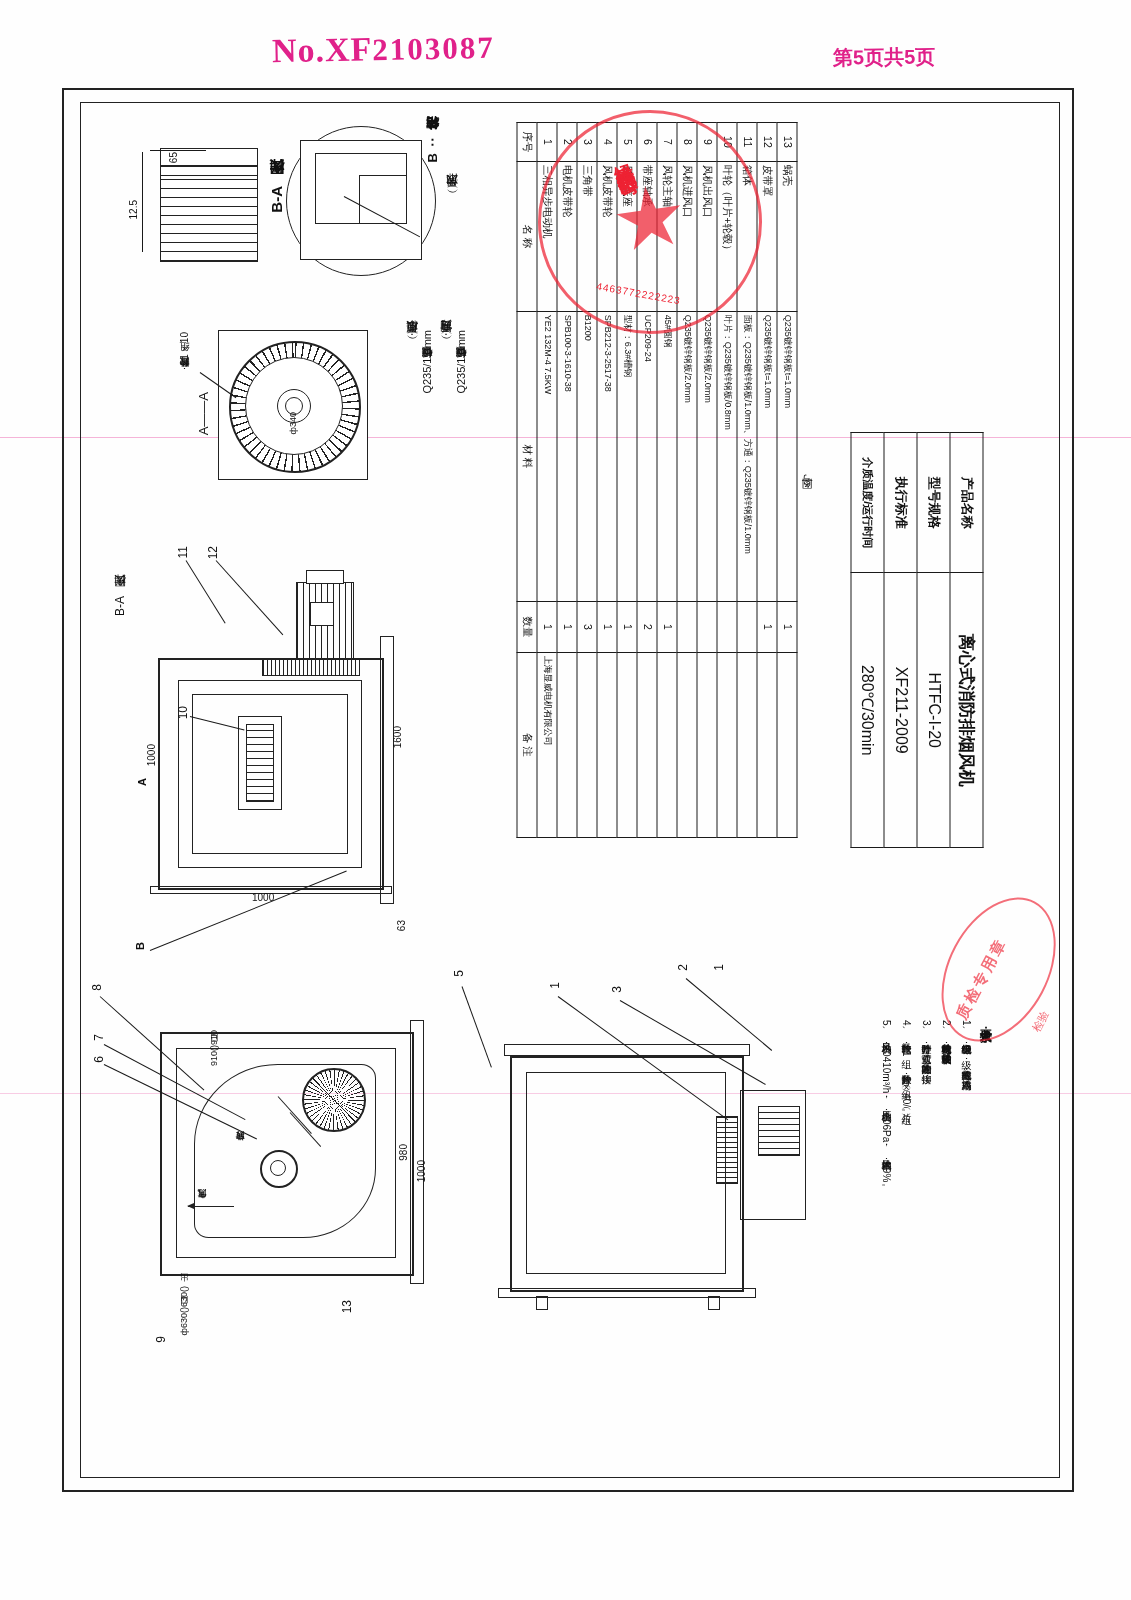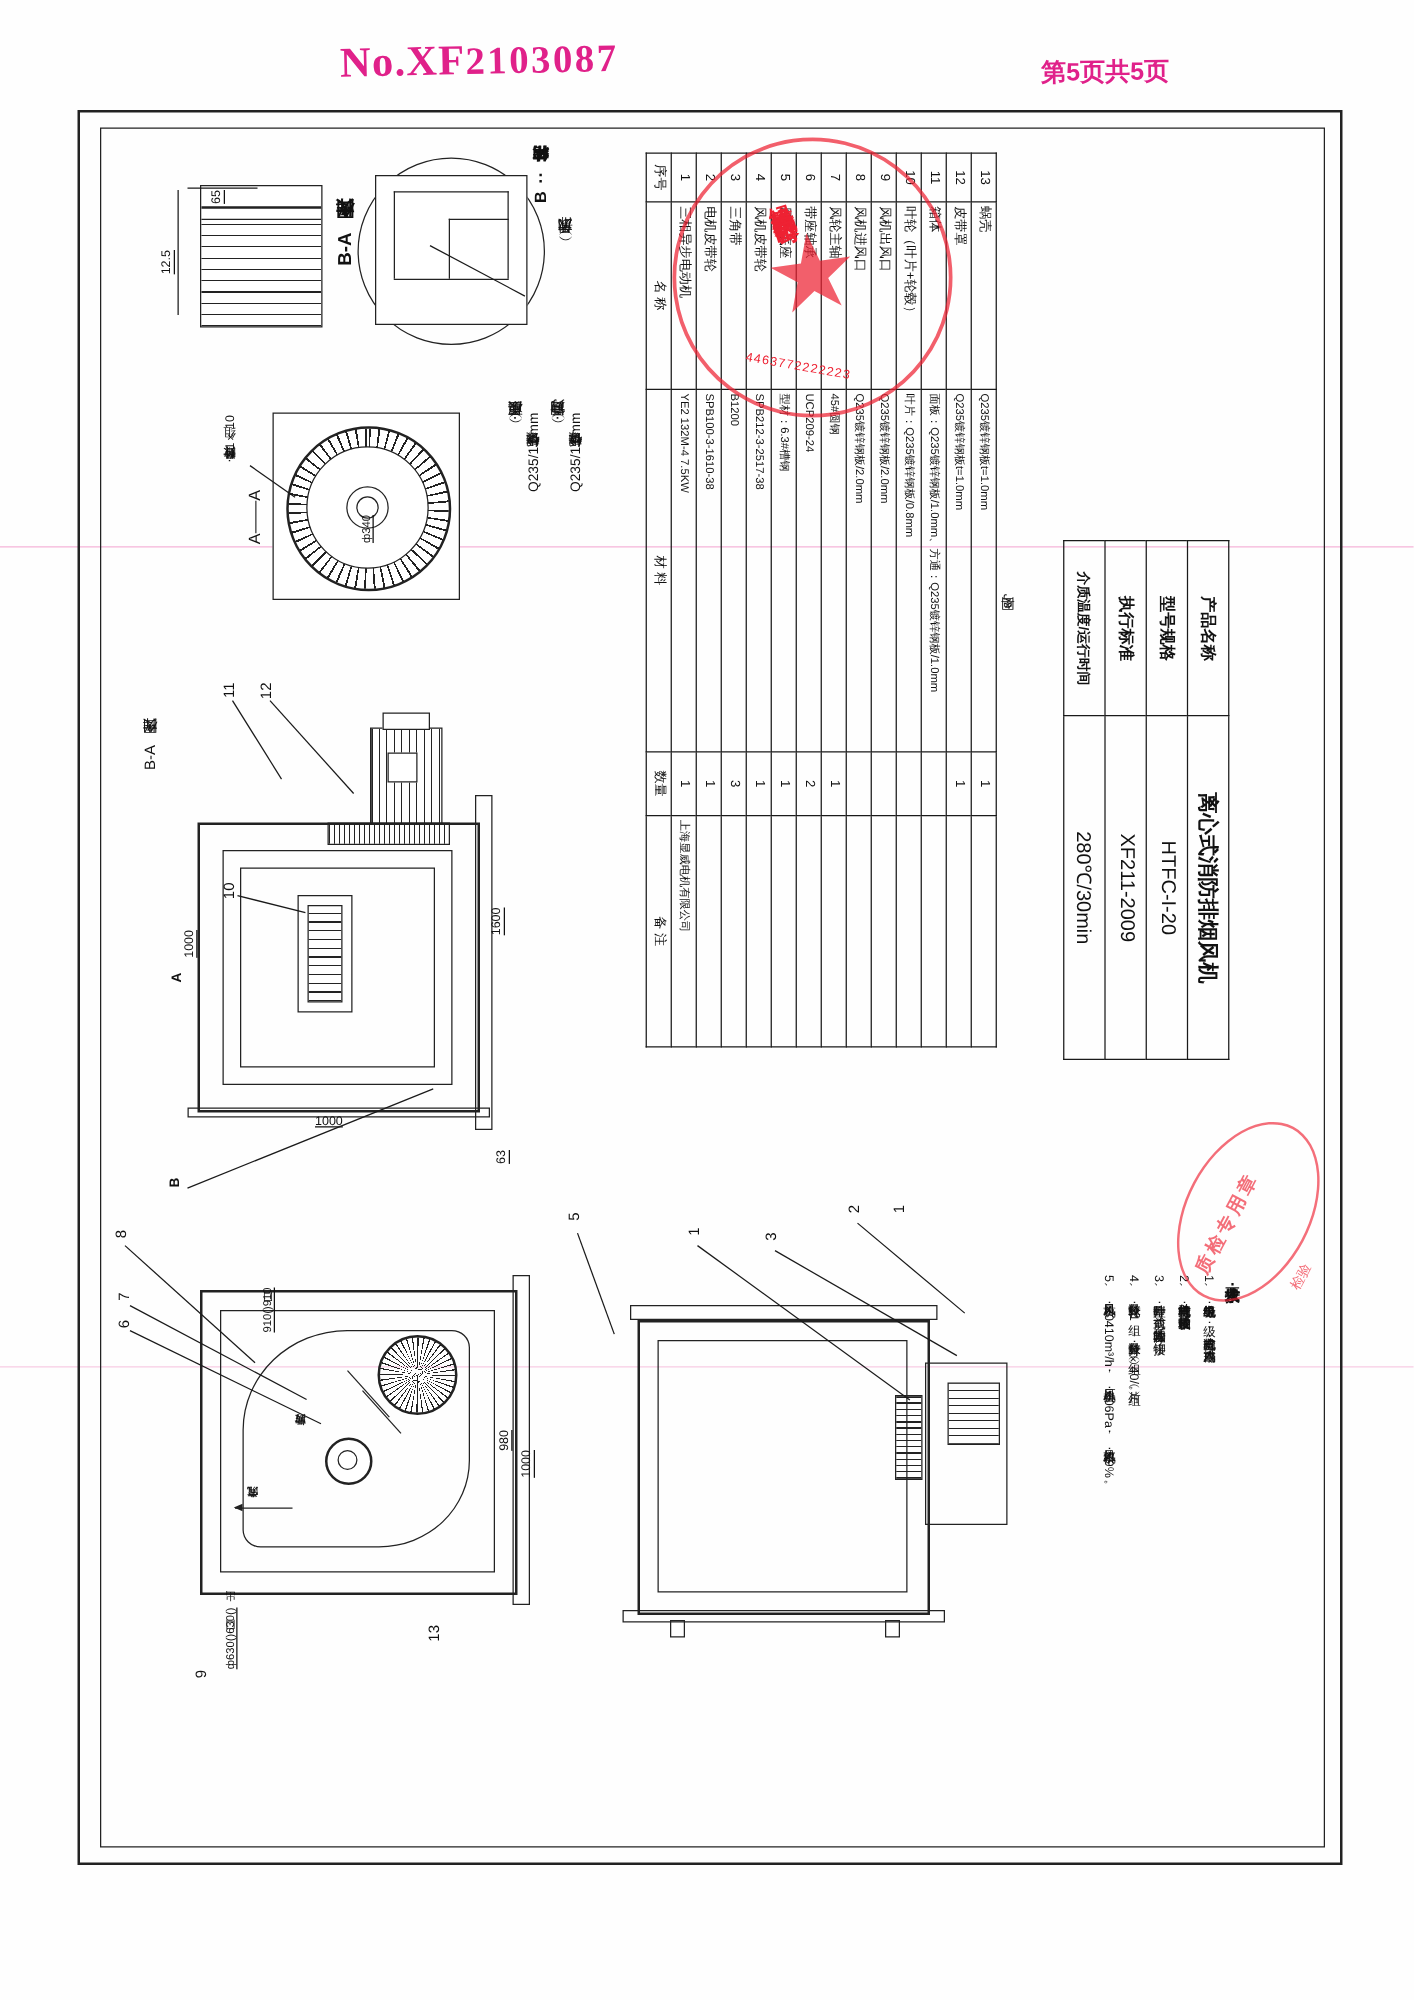--- a/index.html
+++ b/index.html
@@ -25,21 +25,21 @@
   
   .frame-outer{position:absolute;left:62px;top:88px;width:1008px;height:1400px;border:2px solid #222;}
   .frame-inner{position:absolute;left:16px;top:12px;right:12px;bottom:12px;border:1px solid #222;}
 
   
   .ln{position:absolute;background:#1a1a1a;}
   .h1px{height:1px;}
   .v1px{width:1px;}
   .vt-rot{writing-mode:vertical-rl;transform:rotate(180deg);}
   .lbl{position:absolute;font-size:11px;color:#111;white-space:nowrap;}
-  .dim{position:absolute;font-size:10px;color:#111;white-space:nowrap;text-decoration:underline;}
+  .dim{position:absolute;font-size:10px;color:#111;white-space:nowrap;}
 
   
   .detailA{position:absolute;left:160px;top:148px;width:96px;height:112px;border:1px solid #222;overflow:hidden;background:#fff;}
   .detailA .hatch{position:absolute;left:0;top:30px;width:96px;height:82px;
      background:repeating-linear-gradient(0deg,#222 0 1px,transparent 1px 9px);}
   .detailA .capbar{position:absolute;left:0;top:16px;width:96px;height:2px;background:#222;}
   .detailA .capbar2{position:absolute;left:0;top:26px;width:96px;height:1px;background:#222;}
 
   .detailB{position:absolute;left:300px;top:140px;width:120px;height:118px;border:1px solid #222;background:#fff;}
   .detailB .seg1{position:absolute;left:14px;top:12px;width:92px;height:1px;background:#222;}

